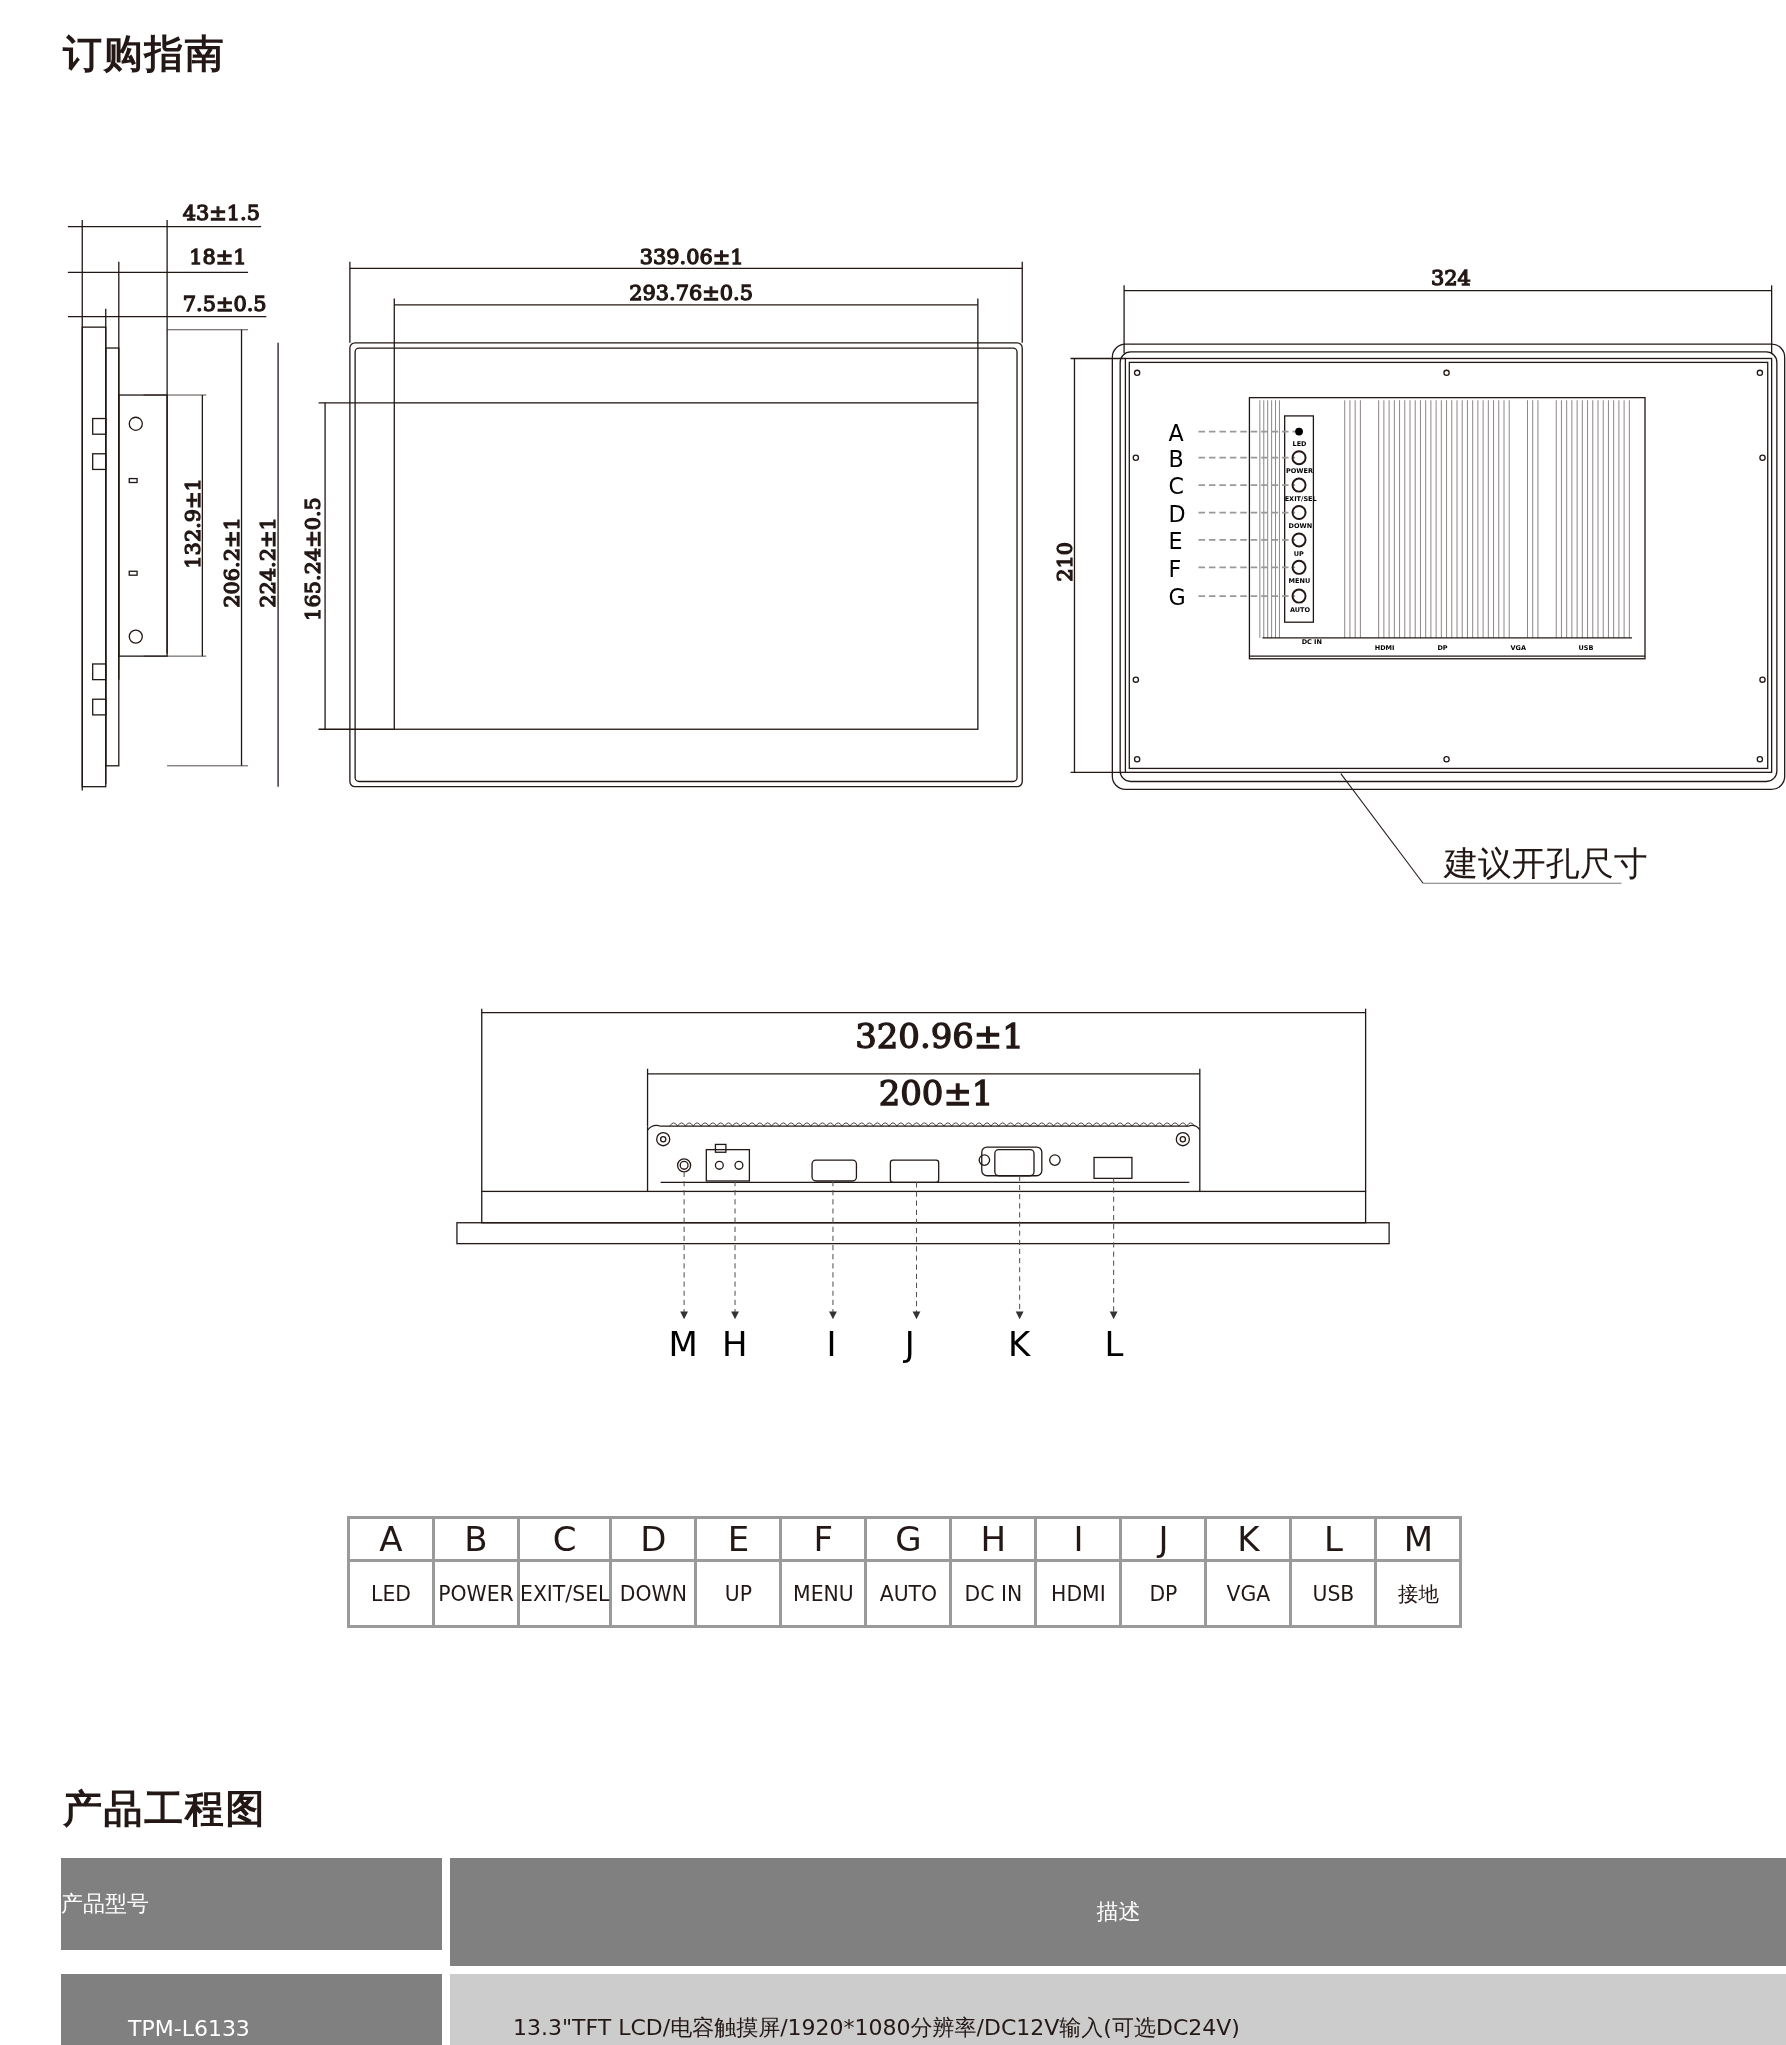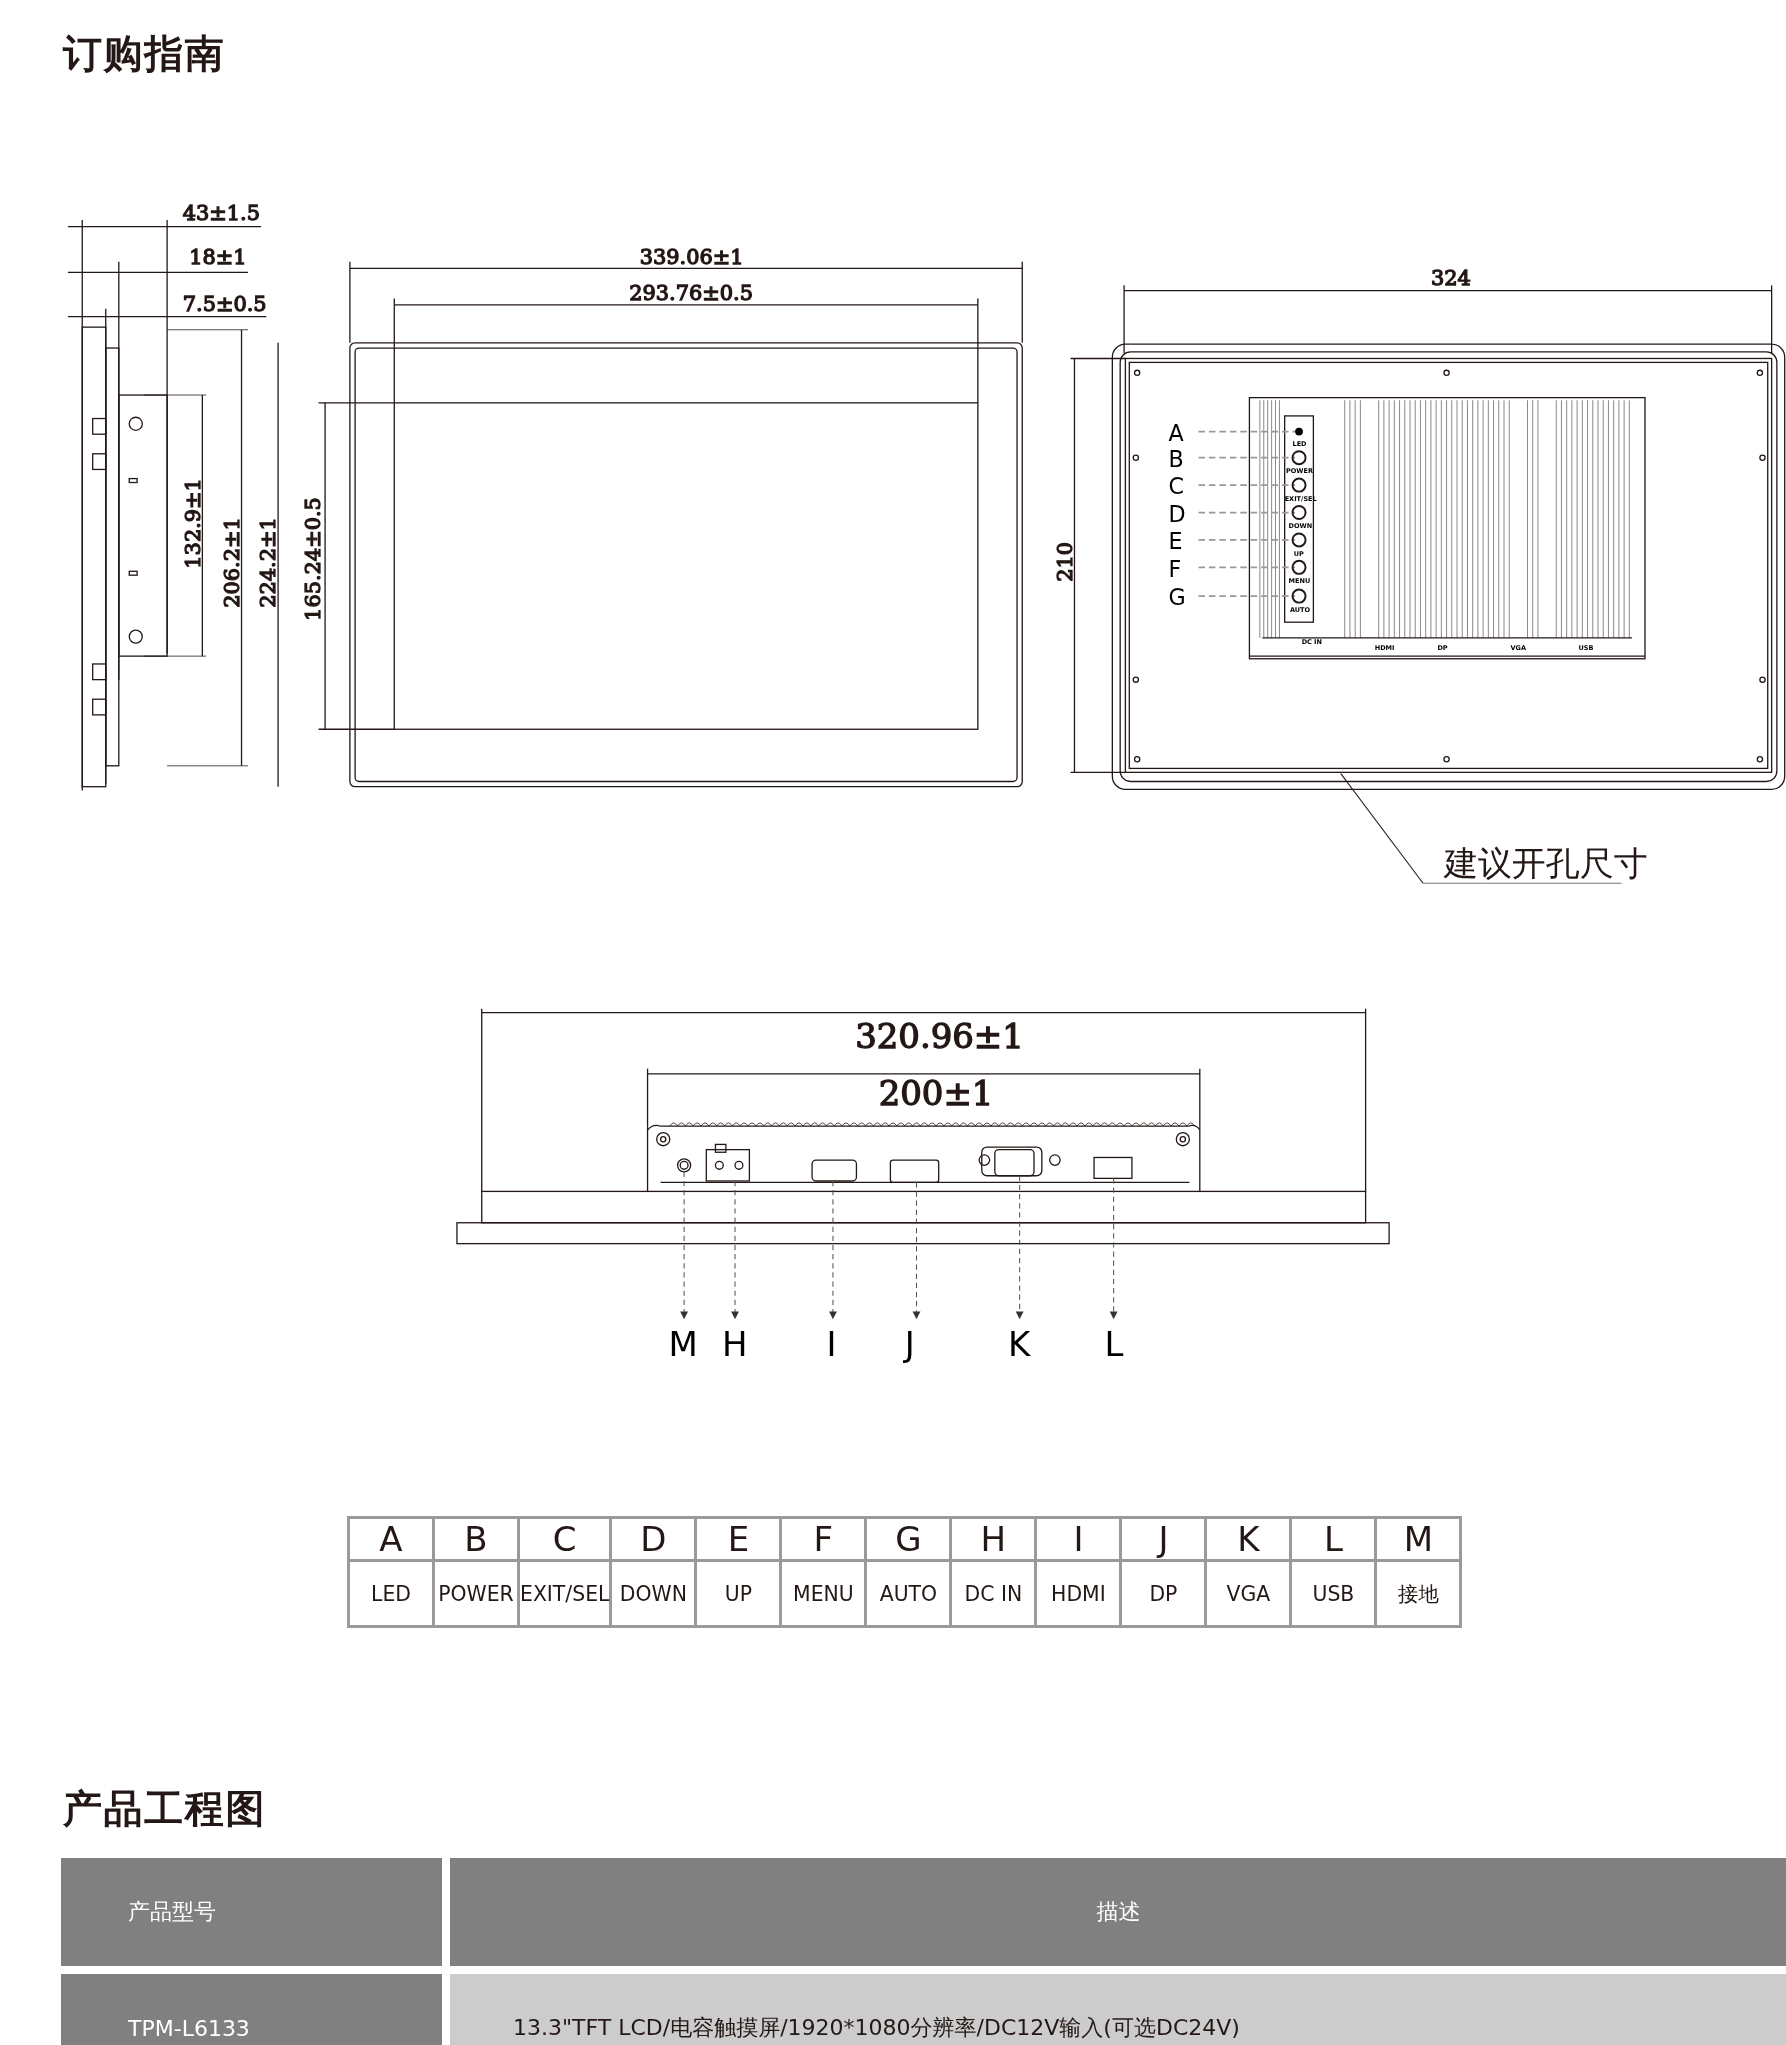--- a/index.html
+++ b/index.html
@@ -10,21 +10,21 @@
   svg.drawing{position:absolute;left:0;top:0;width:1786px;height:2046px;}
   .dim{font-family:"DejaVu Serif","Liberation Serif",serif;font-size:16px;fill:#231815;}
   .lbl{font-family:"DejaVu Sans","Liberation Sans",sans-serif;font-size:17px;fill:#000;}
   .small{font-family:"DejaVu Sans","Liberation Sans",sans-serif;font-size:5px;font-weight:bold;fill:#000;}
   .port-table{position:absolute;left:347px;top:1516px;border-collapse:collapse;}
   .port-table td{border:3.1px solid #9a9a9a;width:82px;text-align:center;padding:0;}
   .port-table tr.keys td{height:38px;font-size:34px;}
   .port-table tr.names td{height:63px;font-size:20.4px;}
   .order{position:absolute;left:61px;top:1858px;}
   .order .cell{position:absolute;display:flex;align-items:center;font-size:22px;}
-  .c-h1{left:0;top:0;width:381px;height:108px;background:#808080;color:#fff;padding-left:67px;box-sizing:border-box;}
+  .c-h1{left:0;top:0;width:381px;height:92px;background:#808080;color:#fff;box-sizing:border-box;}
   .c-h2{left:389px;top:0;width:1337px;height:108px;background:#808080;color:#fff;justify-content:center;font-family:Liberation Serif, serif;}
   .c-b1{left:0;top:116px;width:381px;height:108px;background:#808080;color:#fff;padding-left:67px;box-sizing:border-box;top:116px;}
   .c-b2{left:389px;top:116px;width:1337px;height:108px;background:#cccccc;color:#231815;padding-left:63px;box-sizing:border-box;}
 </style>
 </head>
 <body>
 
 <div class="section-title" id="t1">订购指南</div>
 
 <svg class="drawing" viewBox="0 0 1368 1566" fill="none" stroke="#231815" stroke-width="1">

